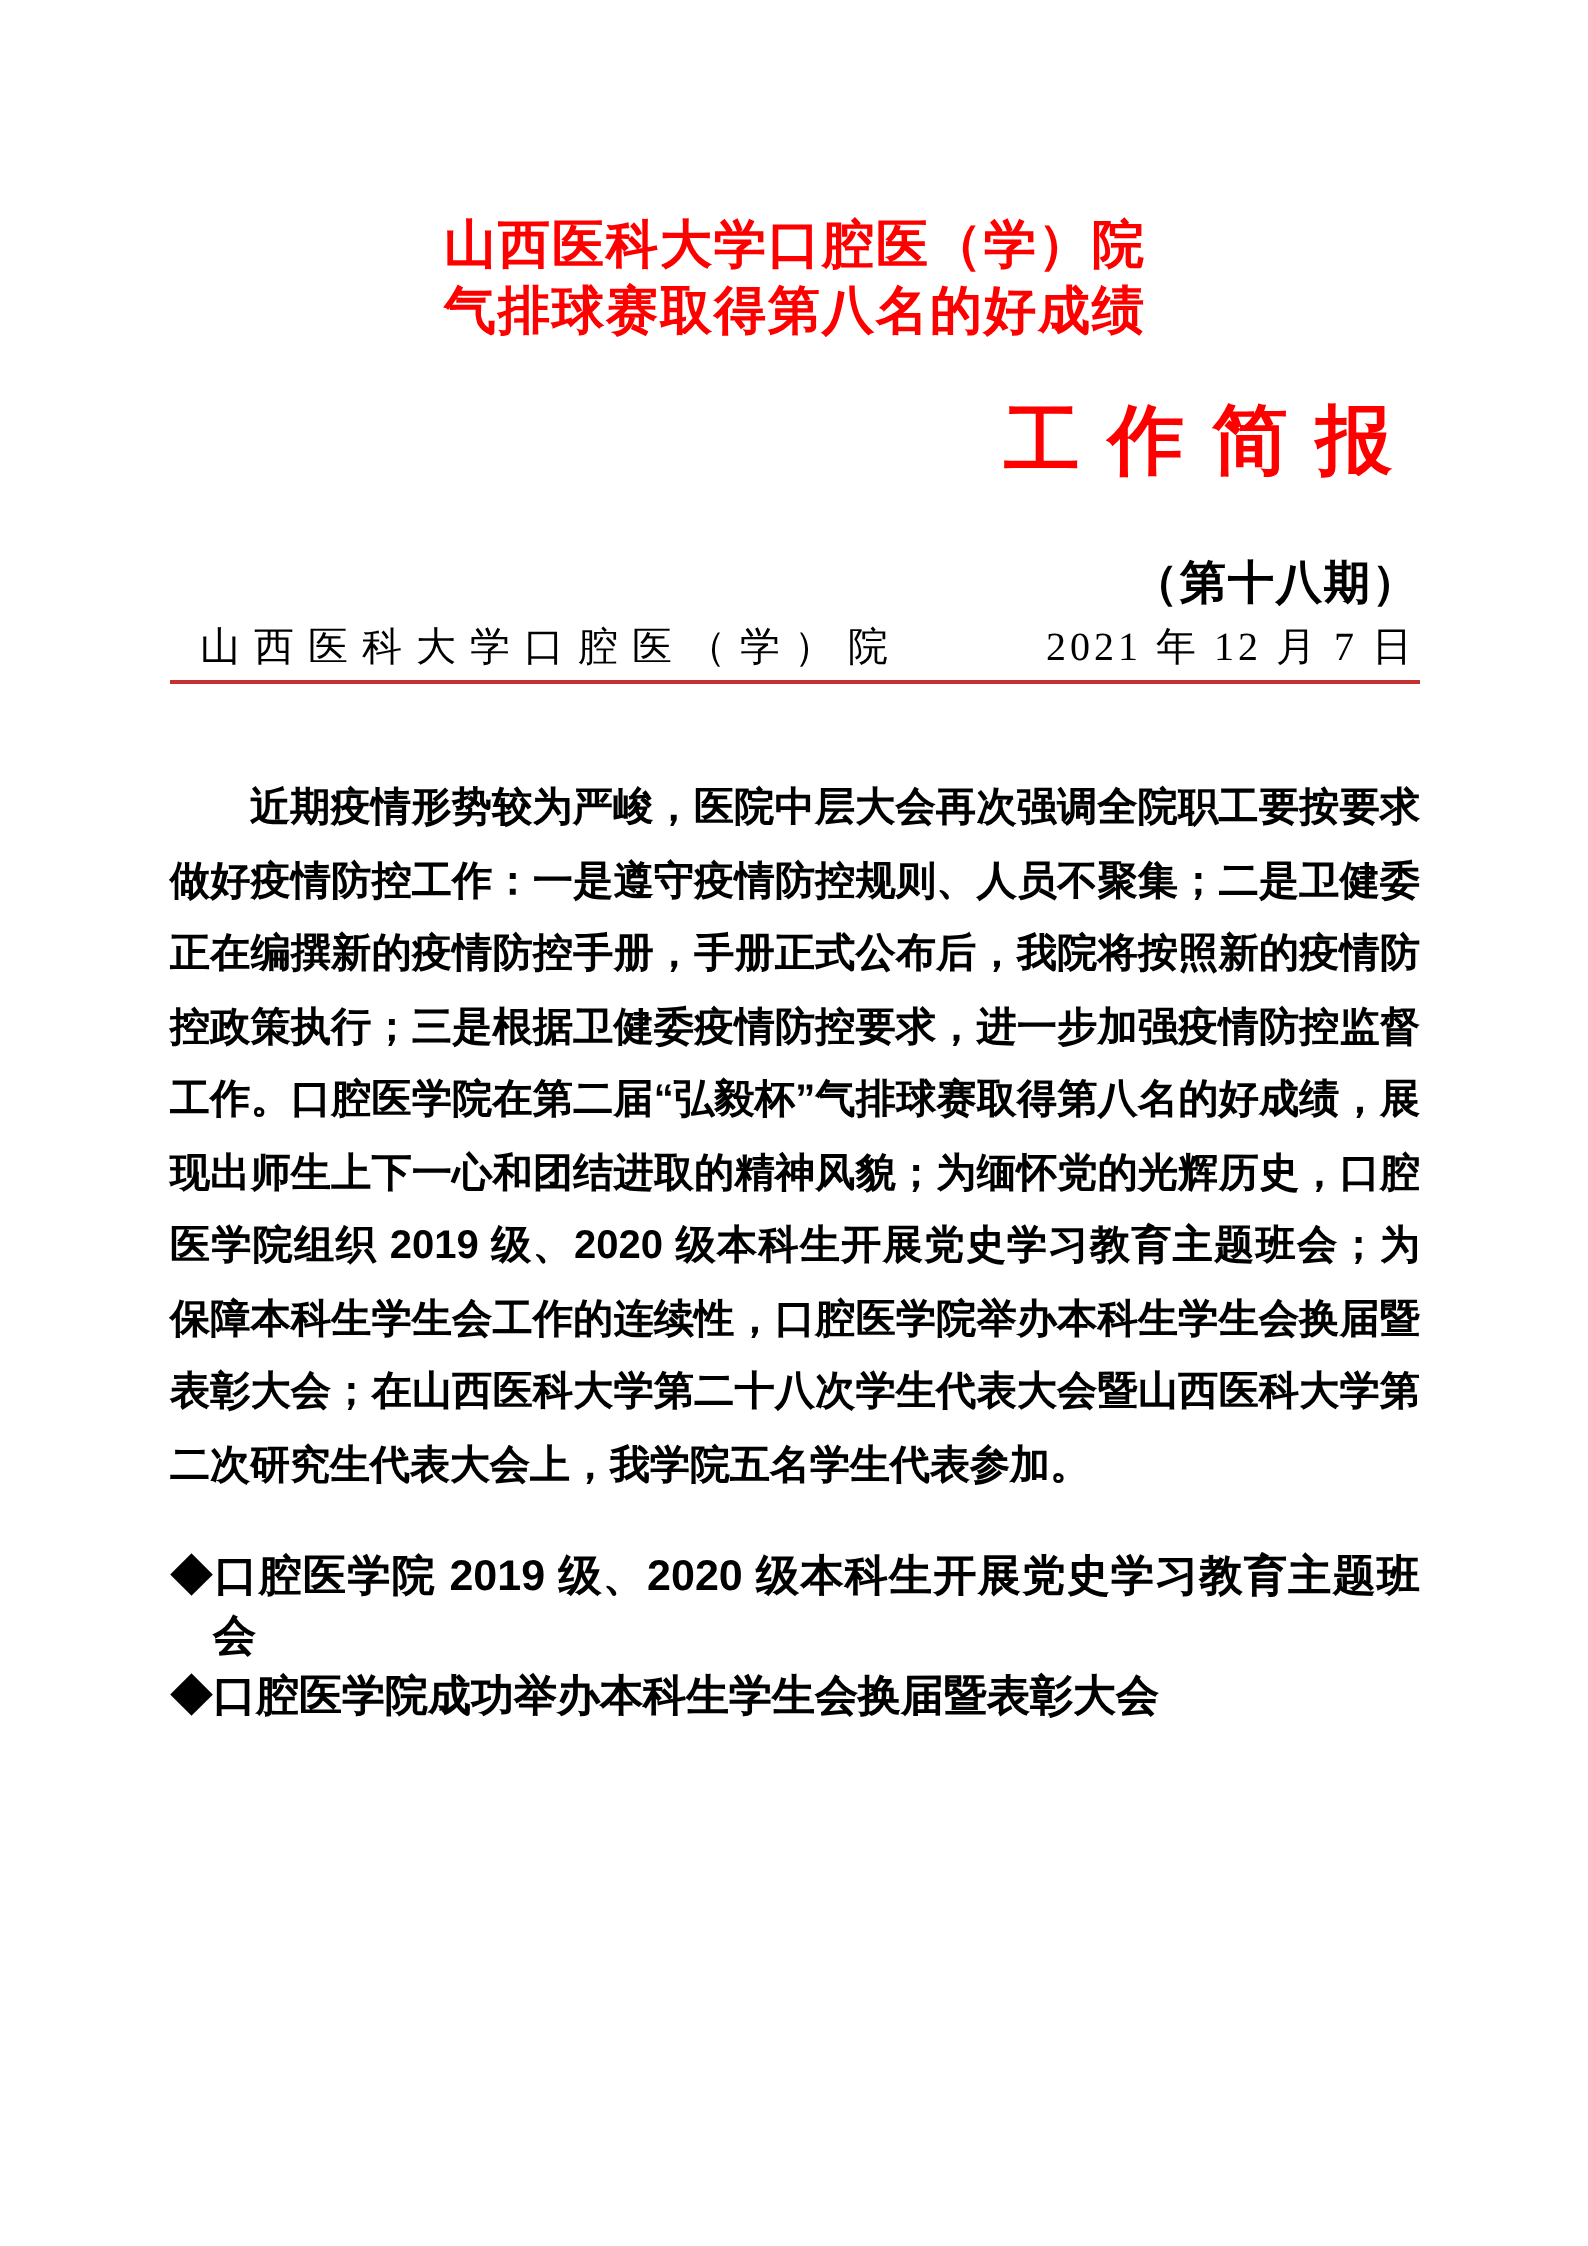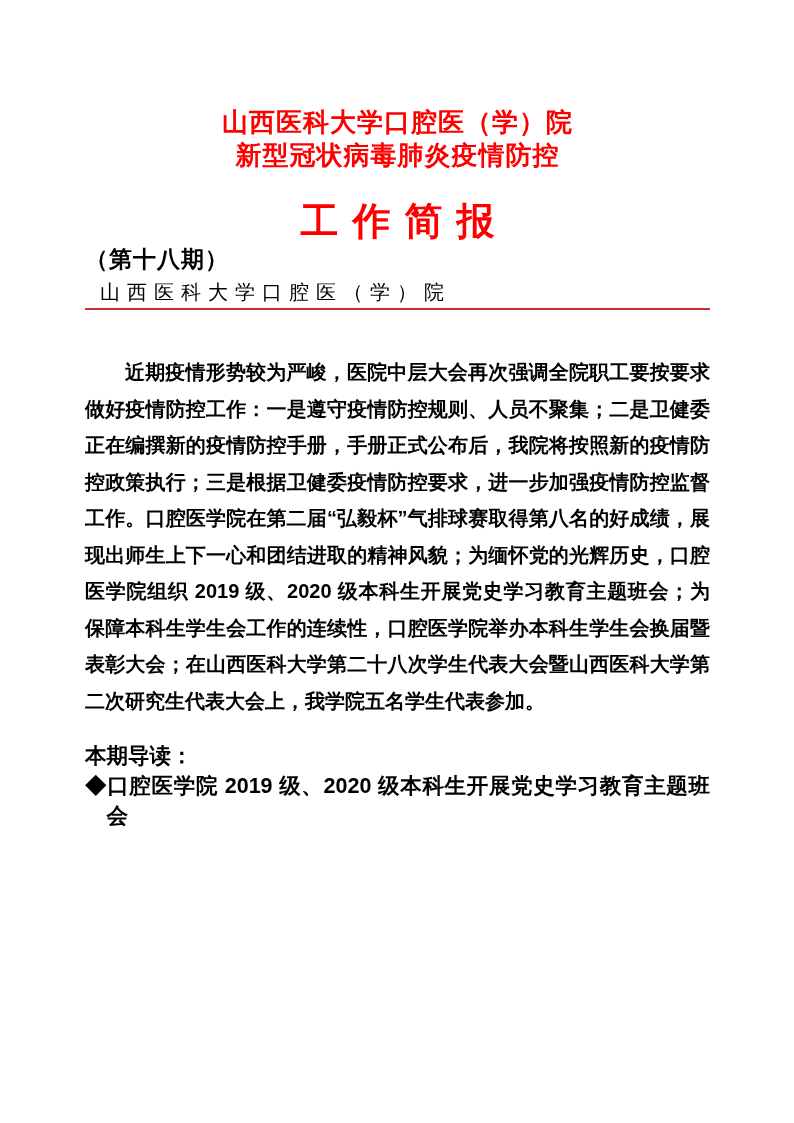--- a/index.html
+++ b/index.html
@@ -22,33 +22,34 @@
   .red-heading {
     color: var(--heading-red, #fe0000);
     text-align: center;
     font-weight: bold;
     font-size: 26px;
     line-height: 33px;
     letter-spacing: 1px;
   }
   .doc-title {
     color: var(--heading-red, #fe0000);
-    text-align: center;
+    text-align: right;
     font-weight: bold;
     font-size: 38px;
     line-height: 46px;
     letter-spacing: 14px;
     text-indent: 14px;
     margin-top: 26px;
   }
   .issue {
-    text-align: left;
+    text-align: right;
     font-weight: bold;
     font-size: 23px;
     line-height: 30px;
+    margin-top: 32px;
     letter-spacing: 1px;
   }
   .masthead {
     position: relative;
     margin-top: 6px;
     padding-bottom: 3px;
     border-bottom: 2px solid var(--rule-red, #c53030);
     font-family: "Liberation Serif", serif;
     font-size: 20px;
     line-height: 25px;
@@ -92,32 +93,33 @@
     font-weight: normal;
     font-family: "Liberation Serif", serif;
   }
 </style>
 </head>
 <body>
 
 <div class="page">
 
   <div class="red-heading">山西医科大学口腔医（学）院</div>
-  <div class="red-heading">新型冠状病毒肺炎疫情防控</div>
+  <div class="red-heading">气排球赛取得第八名的好成绩</div>
 
   <div class="doc-title">工作简报</div>
 
   <div class="issue">（第十八期）</div>
 
   <div class="masthead">
     <div class="org1">山西医科大学口腔医（学）院</div>
+    <div class="date">2021 年 12 月 7 日</div>
   </div>
 
   <div class="body-text">近期疫情形势较为严峻，医院中层大会再次强调全院职工要按要求做好疫情防控工作：一是遵守疫情防控规则、人员不聚集；二是卫健委正在编撰新的疫情防控手册，手册正式公布后，我院将按照新的疫情防控政策执行；三是根据卫健委疫情防控要求，进一步加强疫情防控监督工作。口腔医学院在第二届“弘毅杯”气排球赛取得第八名的好成绩，展现出师生上下一心和团结进取的精神风貌；为缅怀党的光辉历史，口腔医学院组织 2019 级、2020 级本科生开展党史学习教育主题班会；为保障本科生学生会工作的连续性，口腔医学院举办本科生学生会换届暨表彰大会；在山西医科大学第二十八次学生代表大会暨山西医科大学第二次研究生代表大会上，我学院五名学生代表参加。</div>
 
   <div class="digest">
-    <div class="digest-heading">本期导读：</div>
     <div class="digest-item"><span class="bullet">◆</span><span>口腔医学院 2019 级、2020 级本科生开展党史学习教育主题班会</span></div>
+    <div class="digest-item"><span class="bullet">◆</span><span>口腔医学院成功举办本科生学生会换届暨表彰大会</span></div>
   </div>
 
   <div class="page-num">1</div>
 
 </div>
 
 </body></html>

